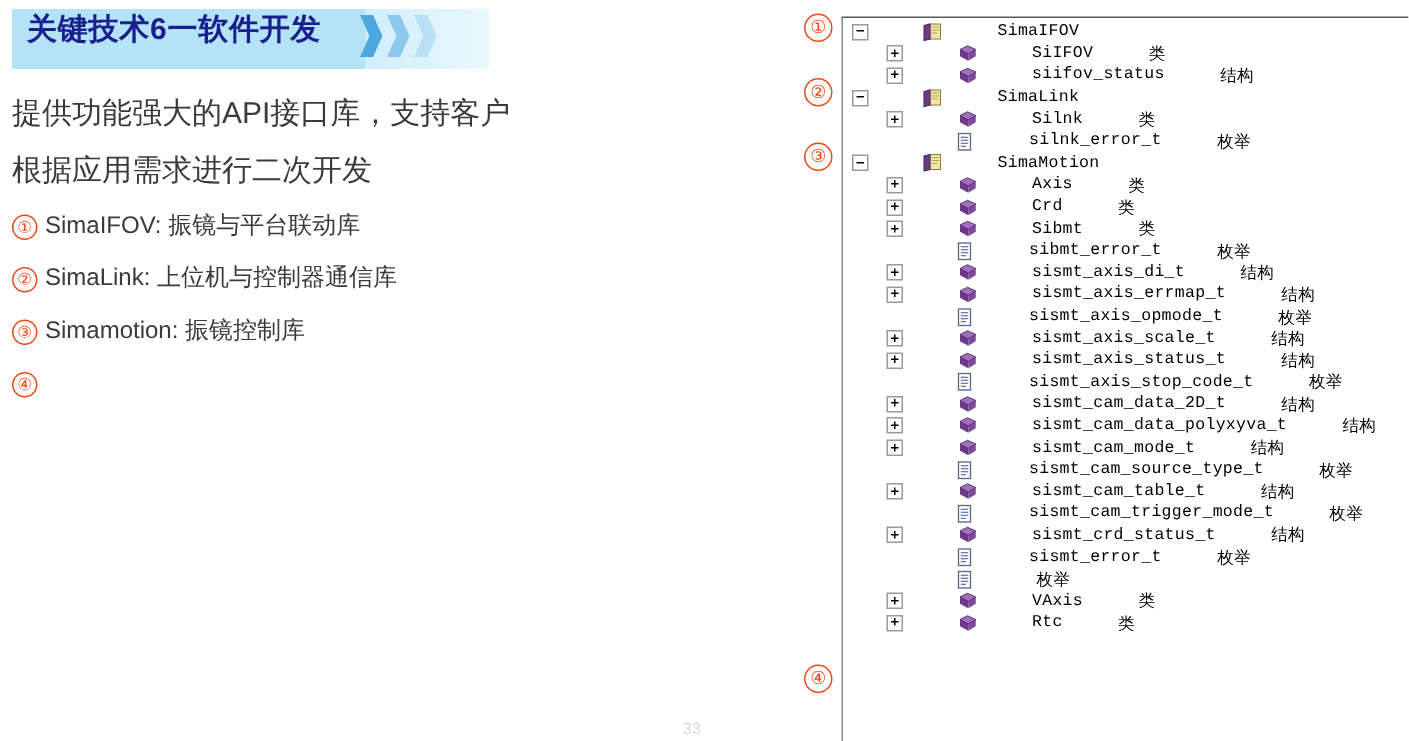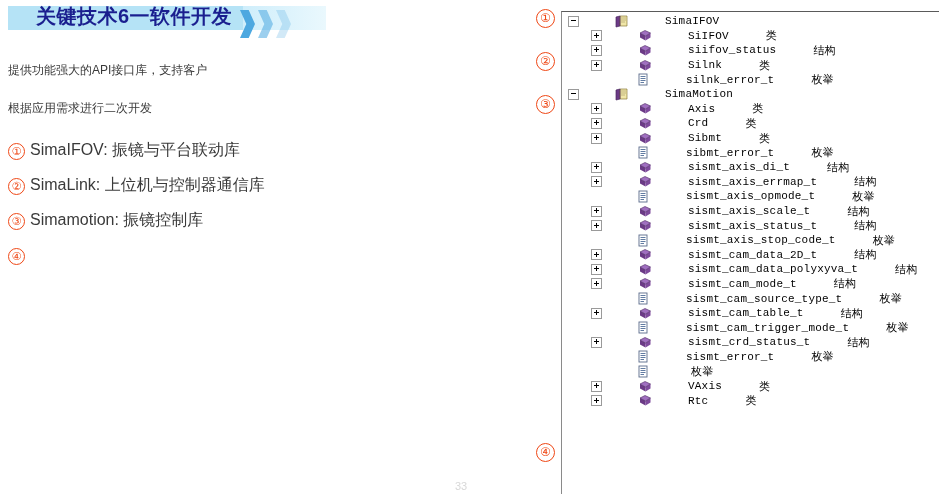--- a/index.html
+++ b/index.html
@@ -21,27 +21,27 @@
     position: absolute;
     left: 0; top: 0;
     width: 500px;
     height: 494px;
   }
 
   #title-banner {
     position: absolute;
     left: 8px;
     top: 6px;
-    height: 24px;
+    height: 40px;
     width: 318px;
     background: linear-gradient(90deg, #b5e3f6 0%, #b5e3f6 74%, #cfeefb 74%, #eaf8fd 100%);
     display: flex;
-    align-items: flex-end;
+    align-items: flex-start;
     box-sizing: border-box;
-    padding-left: 28px;
+    padding-left: 10px;
   }
   #title-banner-text {
     font-size: 20px;
     font-weight: bold;
     color: #1a1f8f;
     letter-spacing: 0.5px;
     white-space: nowrap;
   }
   .chev-wrap {
     position: absolute;
@@ -58,21 +58,21 @@
     height: 28px;
     background: #4da8e0;
   }
   .chev.c1 { left: 0px;  opacity: 1;    clip-path: polygon(0 0, 58% 0, 100% 50%, 58% 100%, 0 100%, 42% 50%); }
   .chev.c2 { left: 18px; opacity: 0.55; clip-path: polygon(0 0, 58% 0, 100% 50%, 58% 100%, 0 100%, 42% 50%); }
   .chev.c3 { left: 36px; opacity: 0.25; clip-path: polygon(0 0, 58% 0, 100% 50%, 58% 100%, 0 100%, 42% 50%); }
 
   .para {
     position: absolute;
     left: 8px;
-    font-size: 12px;
+    font-size: 20px;
     color: #3a3a3a;
     white-space: nowrap;
   }
   #para-1 { top: 62px; }
   #para-2 { top: 100px; }
 
   .lib-item {
     position: absolute;
     left: 8px;
     display: flex;
@@ -278,54 +278,66 @@
           <svg width="14" height="13" viewBox="0 0 14 13">
             <path d="M2 4 L7 1.5 L12.5 4 L7.5 7 Z" fill="#a06fc0"></path>
             <path d="M2 4 L7.5 7 L7.5 11.5 L2 8.5 Z" fill="#6b3a86"></path>
             <path d="M12.5 4 L7.5 7 L7.5 11.5 L12.5 8.5 Z" fill="#7e4a9c"></path>
             <path d="M2 4 L7 1.5 L12.5 4 L7.5 7 Z" fill="none" stroke="#4a2660" stroke-width="0.6"></path>
           </svg>
         </span>
         <span class="tree-txt">siifov_status</span>
         <span class="tree-kind">结构</span>
       </div>
-      <div class="tree-row lvl1">
-        <span class="expander plus"></span>
-        <span class="ic">
-          <svg width="14" height="13" viewBox="0 0 14 13">
-            <path d="M2 4 L7 1.5 L12.5 4 L7.5 7 Z" fill="#a06fc0"></path>
-            <path d="M2 4 L7.5 7 L7.5 11.5 L2 8.5 Z" fill="#6b3a86"></path>
-            <path d="M12.5 4 L7.5 7 L7.5 11.5 L12.5 8.5 Z" fill="#7e4a9c"></path>
-            <path d="M2 4 L7 1.5 L12.5 4 L7.5 7 Z" fill="none" stroke="#4a2660" stroke-width="0.6"></path>
-          </svg>
-        </span>
-        <span class="tree-txt">Silnk</span>
-        <span class="tree-kind">类</span>
-      </div>
-      <div class="tree-row lvl1">
-        <span class="expander none"></span>
-        <span class="ic">
-          <svg width="14" height="13" viewBox="0 0 14 13">
-            <rect x="3" y="1" width="8" height="11" fill="#ffffff" stroke="#5a6a8a" stroke-width="0.9"></rect>
-            <path d="M4.5 3.5 h5 M4.5 5.5 h5 M4.5 7.5 h5 M4.5 9.5 h3.5" stroke="#3a5a8a" stroke-width="0.8"></path>
-          </svg>
-        </span>
-        <span class="tree-txt">silnk_error_t</span>
-        <span class="tree-kind">枚举</span>
-      </div>
       <div class="tree-row lvl0">
         <span class="expander "></span>
         <span class="ic">
           <svg width="14" height="13" viewBox="0 0 14 13">
             <path d="M1 2 L5 1 L5 11 L1 12 Z" fill="#6b3a86"></path>
             <path d="M5 1 L12 1 L12 11 L5 11 Z" fill="#f0e6a8" stroke="#8a7a3a" stroke-width="0.7"></path>
             <path d="M6 3 h5 M6 5 h5 M6 7 h4" stroke="#b0a070" stroke-width="0.7"></path>
             <path d="M1 2 L5 1 L5 11 L1 12 Z" fill="none" stroke="#4a2660" stroke-width="0.7"></path>
           </svg>
         </span>
+        <span class="tree-txt">SimaLink</span>
+      </div>
+      <div class="tree-row lvl1">
+        <span class="expander plus"></span>
+        <span class="ic">
+          <svg width="14" height="13" viewBox="0 0 14 13">
+            <path d="M2 4 L7 1.5 L12.5 4 L7.5 7 Z" fill="#a06fc0"></path>
+            <path d="M2 4 L7.5 7 L7.5 11.5 L2 8.5 Z" fill="#6b3a86"></path>
+            <path d="M12.5 4 L7.5 7 L7.5 11.5 L12.5 8.5 Z" fill="#7e4a9c"></path>
+            <path d="M2 4 L7 1.5 L12.5 4 L7.5 7 Z" fill="none" stroke="#4a2660" stroke-width="0.6"></path>
+          </svg>
+        </span>
+        <span class="tree-txt">Silnk</span>
+        <span class="tree-kind">类</span>
+      </div>
+      <div class="tree-row lvl1">
+        <span class="expander none"></span>
+        <span class="ic">
+          <svg width="14" height="13" viewBox="0 0 14 13">
+            <rect x="3" y="1" width="8" height="11" fill="#ffffff" stroke="#5a6a8a" stroke-width="0.9"></rect>
+            <path d="M4.5 3.5 h5 M4.5 5.5 h5 M4.5 7.5 h5 M4.5 9.5 h3.5" stroke="#3a5a8a" stroke-width="0.8"></path>
+          </svg>
+        </span>
+        <span class="tree-txt">silnk_error_t</span>
+        <span class="tree-kind">枚举</span>
+      </div>
+      <div class="tree-row lvl0">
+        <span class="expander "></span>
+        <span class="ic">
+          <svg width="14" height="13" viewBox="0 0 14 13">
+            <path d="M1 2 L5 1 L5 11 L1 12 Z" fill="#6b3a86"></path>
+            <path d="M5 1 L12 1 L12 11 L5 11 Z" fill="#f0e6a8" stroke="#8a7a3a" stroke-width="0.7"></path>
+            <path d="M6 3 h5 M6 5 h5 M6 7 h4" stroke="#b0a070" stroke-width="0.7"></path>
+            <path d="M1 2 L5 1 L5 11 L1 12 Z" fill="none" stroke="#4a2660" stroke-width="0.7"></path>
+          </svg>
+        </span>
         <span class="tree-txt">SimaMotion</span>
       </div>
       <div class="tree-row lvl1">
         <span class="expander plus"></span>
         <span class="ic">
           <svg width="14" height="13" viewBox="0 0 14 13">
             <path d="M2 4 L7 1.5 L12.5 4 L7.5 7 Z" fill="#a06fc0"></path>
             <path d="M2 4 L7.5 7 L7.5 11.5 L2 8.5 Z" fill="#6b3a86"></path>
             <path d="M12.5 4 L7.5 7 L7.5 11.5 L12.5 8.5 Z" fill="#7e4a9c"></path>
             <path d="M2 4 L7 1.5 L12.5 4 L7.5 7 Z" fill="none" stroke="#4a2660" stroke-width="0.6"></path>

